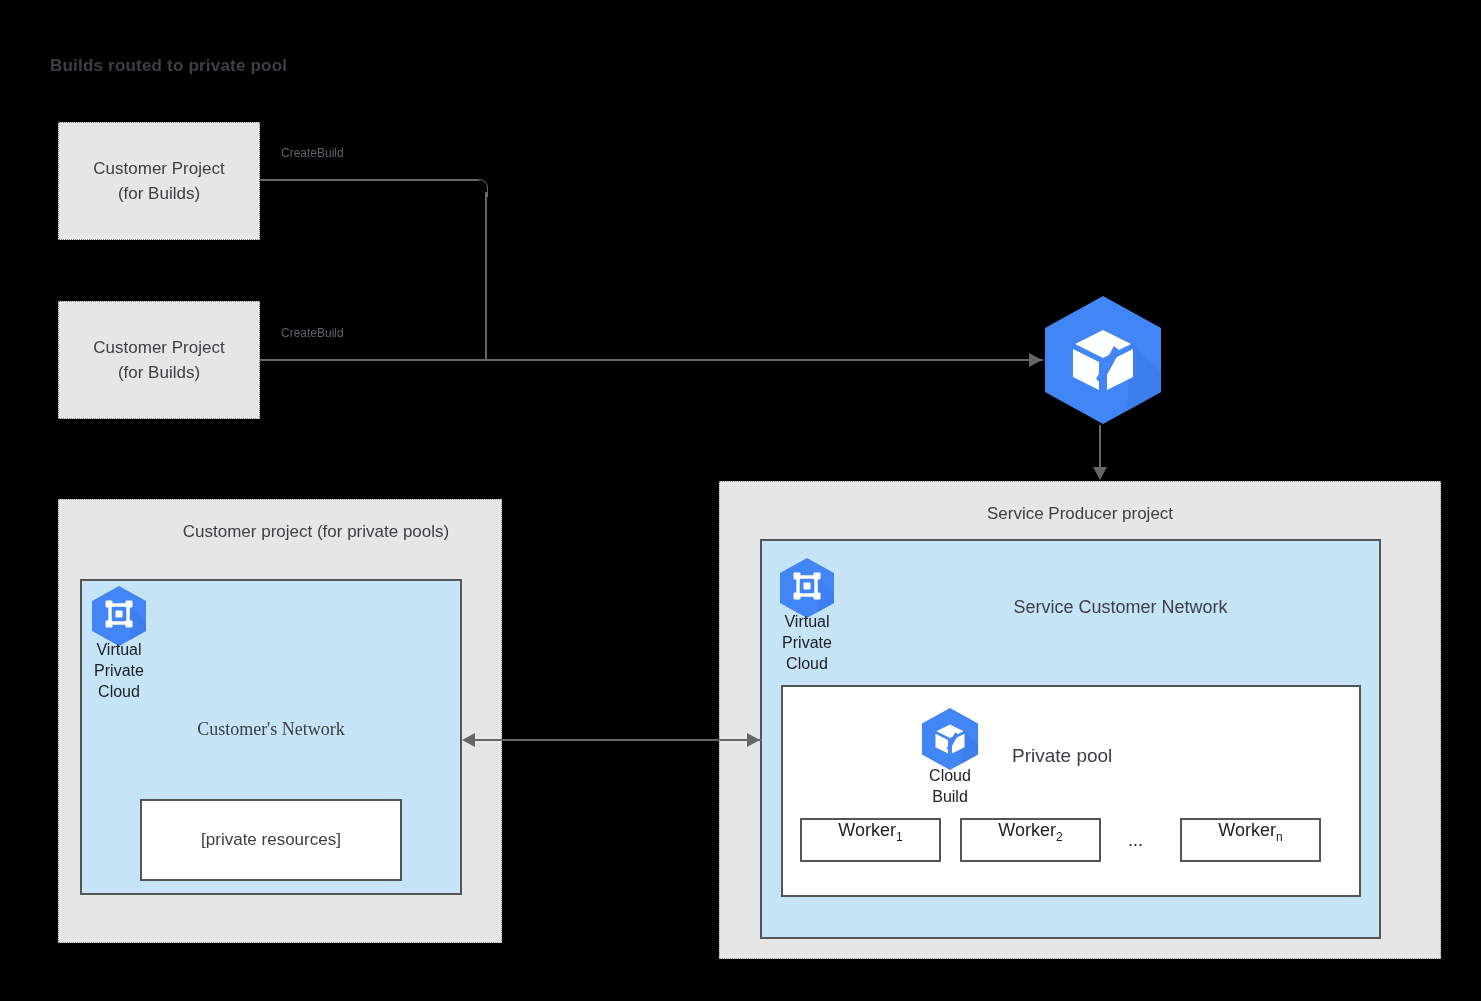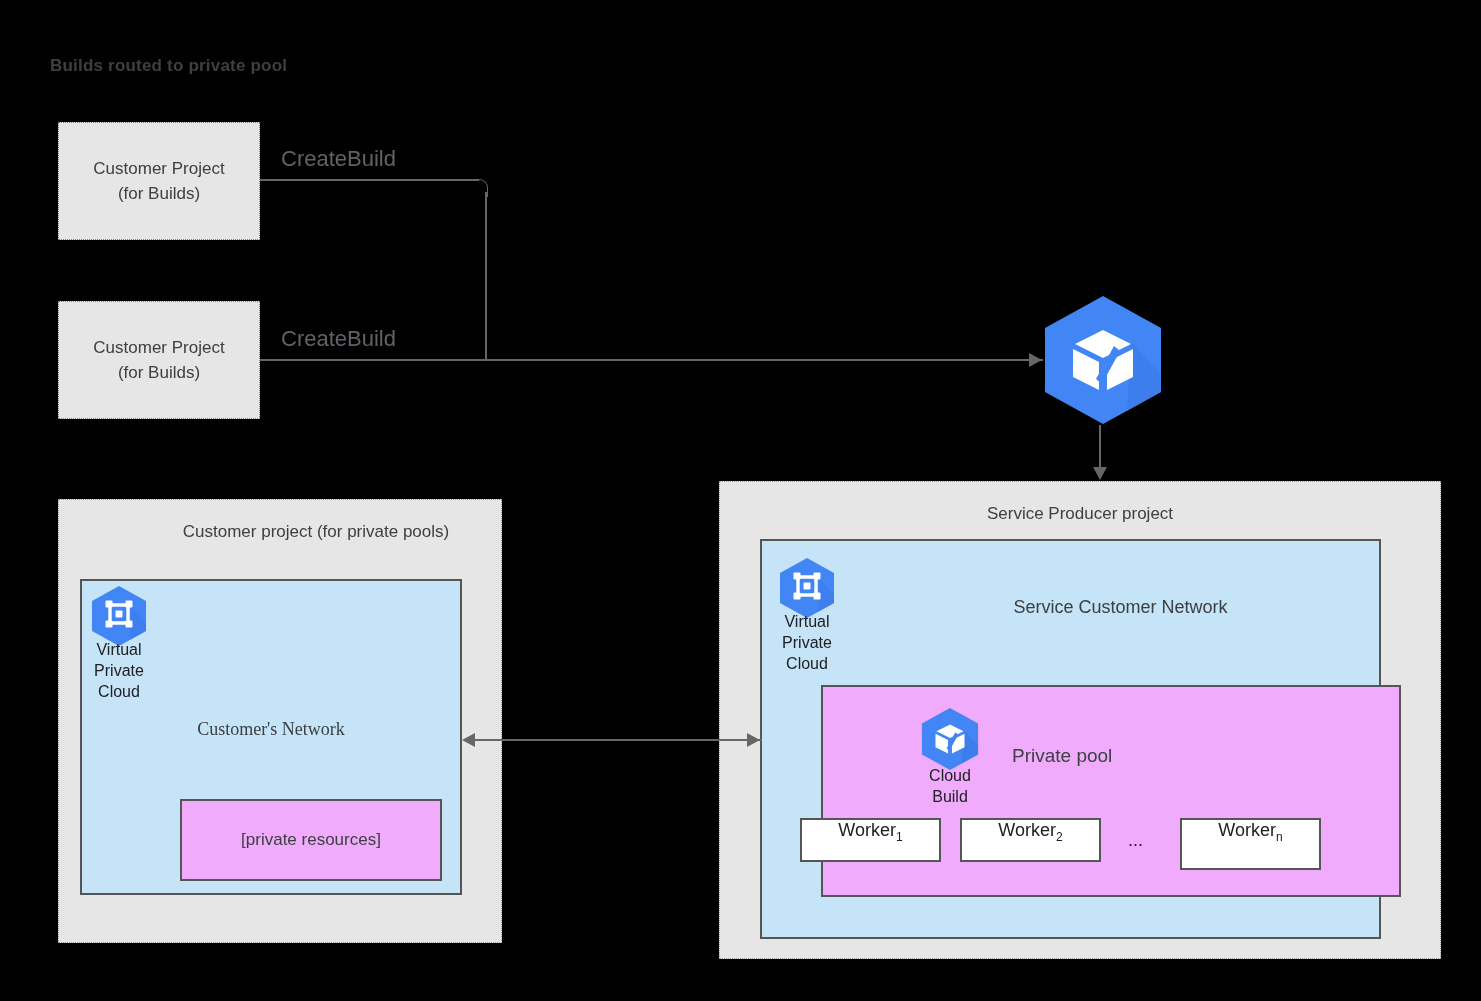--- a/index.html
+++ b/index.html
@@ -43,21 +43,21 @@
   }
   .cust-box .label {
     text-align: center;
     font-size: 17px;
     color: #3c4043;
     line-height: 25px;
   }
 
   
   .edge-label {
-    font-size: 22px;
+    font-size: 12px;
     color: #5f6368;
     white-space: nowrap;
   }
 
   
   .line-h {
     background: #666666;
     height: 1.6px;
   }
   .line-v {
@@ -115,24 +115,23 @@
   .net-title {
     position: absolute;
     font-size: 18px;
     color: #3c4043;
     white-space: nowrap;
     text-align: center;
   }
 
   
   .whitebox {
-    background: #f0abfc;
+    background: #ffffff;
     border: 2px solid #555555;
     box-sizing: border-box;
-    margin-left: 40px;
   }
   .whitebox-label {
     position: absolute;
     width: 100%;
     top: 50%;
     transform: translateY(-50%);
     text-align: center;
     font-size: 17px;
     color: #3c4043;
     white-space: nowrap;
@@ -302,21 +301,21 @@
 
   <div class="private-pool-title" style="left:1012px; top:745px;">Private pool</div>
 
   <div class="abs worker" style="left:800px; top:818px; width:141px; height:44px;">
     <span><span>Worker</span><sub>1</sub></span>
   </div>
   <div class="abs worker" style="left:960px; top:818px; width:141px; height:44px;">
     <span><span>Worker</span><sub>2</sub></span>
   </div>
   <div class="ellipsis" style="left:1128px; top:830px;">...</div>
-  <div class="abs worker" style="left:1180px; top:818px; width:141px; height:52px;">
+  <div class="abs worker" style="left:1180px; top:818px; width:141px; height:44px;">
     <span><span>Worker</span><sub>n</sub></span>
   </div>
 
   <div class="abs line-h" style="left:470px; top:739px; width:292px;"></div>
   <div class="abs arrow-left" style="left:462px; top:733px;"></div>
   <div class="abs arrow-right" style="left:747px; top:733px;"></div>
 
 </div>
 
 </body></html>

